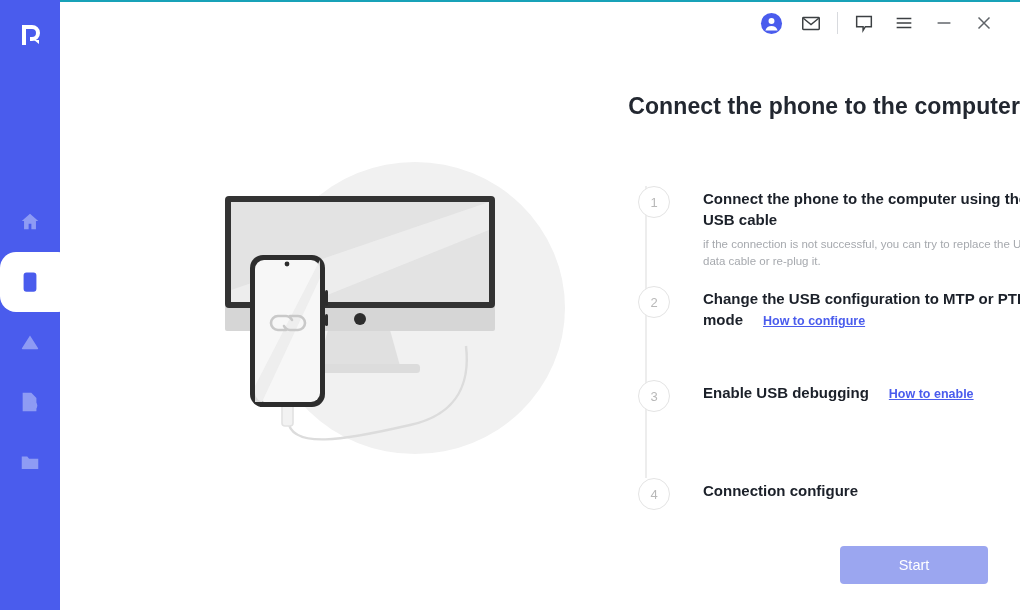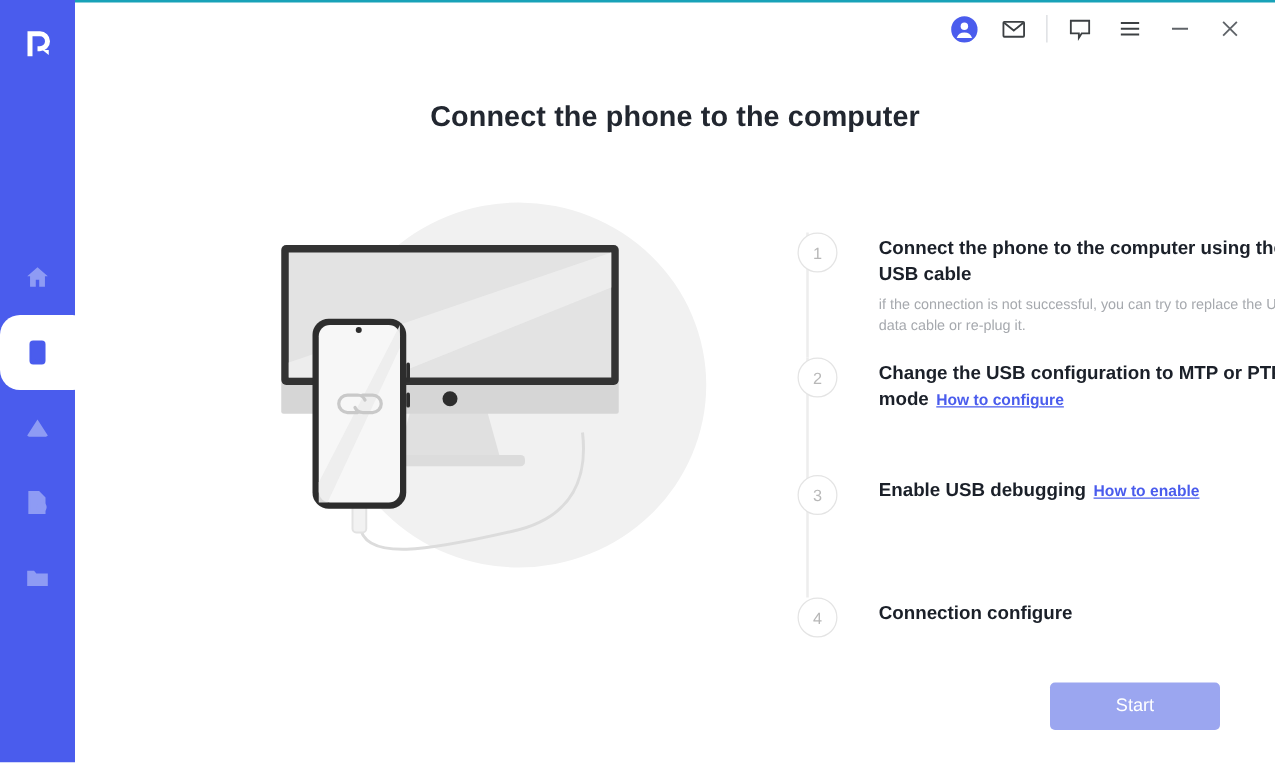--- a/index.html
+++ b/index.html
@@ -62,22 +62,22 @@
     width:40px; height:40px;
     display:flex; align-items:center; justify-content:center;
     cursor:pointer;
   }
   .hdivider {
     width:1px; height:22px; background:#d8dade; margin:0 6px;
   }
 
   
   .page-title {
-    position:absolute; top:80px; left:0; right:0;
-    text-align:center;
+    position:absolute; top:93px; left:0; right:0;
+    text-align:right;
     font-size:23px; font-weight:bold; color:#222730;
     letter-spacing:0.1px;
   }
 
   
   .illus {
     position:absolute; left:110px; top:150px;
     width:400px; height:320px;
   }
   .blob {
@@ -107,27 +107,27 @@
   .stext { margin-left:33px; padding-top:2px; }
   .stitle {
     font-size:15px; font-weight:bold; color:#1b2029; line-height:1.42;
   }
   .ssub {
     font-size:11.5px; color:#a6a9ae; line-height:1.55; margin-top:5px;
   }
   .slink {
     color:#4a5ced; font-size:12.5px; font-weight:bold;
     text-decoration:underline; cursor:pointer;
-    margin-left:6px; white-space:nowrap;
+    margin-left:20px; white-space:nowrap;
   }
 
   
   .start-btn {
     position:absolute; left:780px; top:546px;
-    width:136px; height:38px;
+    width:148px; height:38px;
     background:#9ba6f0; color:#ffffff;
     border:none; border-radius:4px;
     font-family:"Liberation Sans", sans-serif;
     font-size:14.5px; cursor:pointer;
   }
 </style>
 </head>
 <body>
 
 <div class="app">

